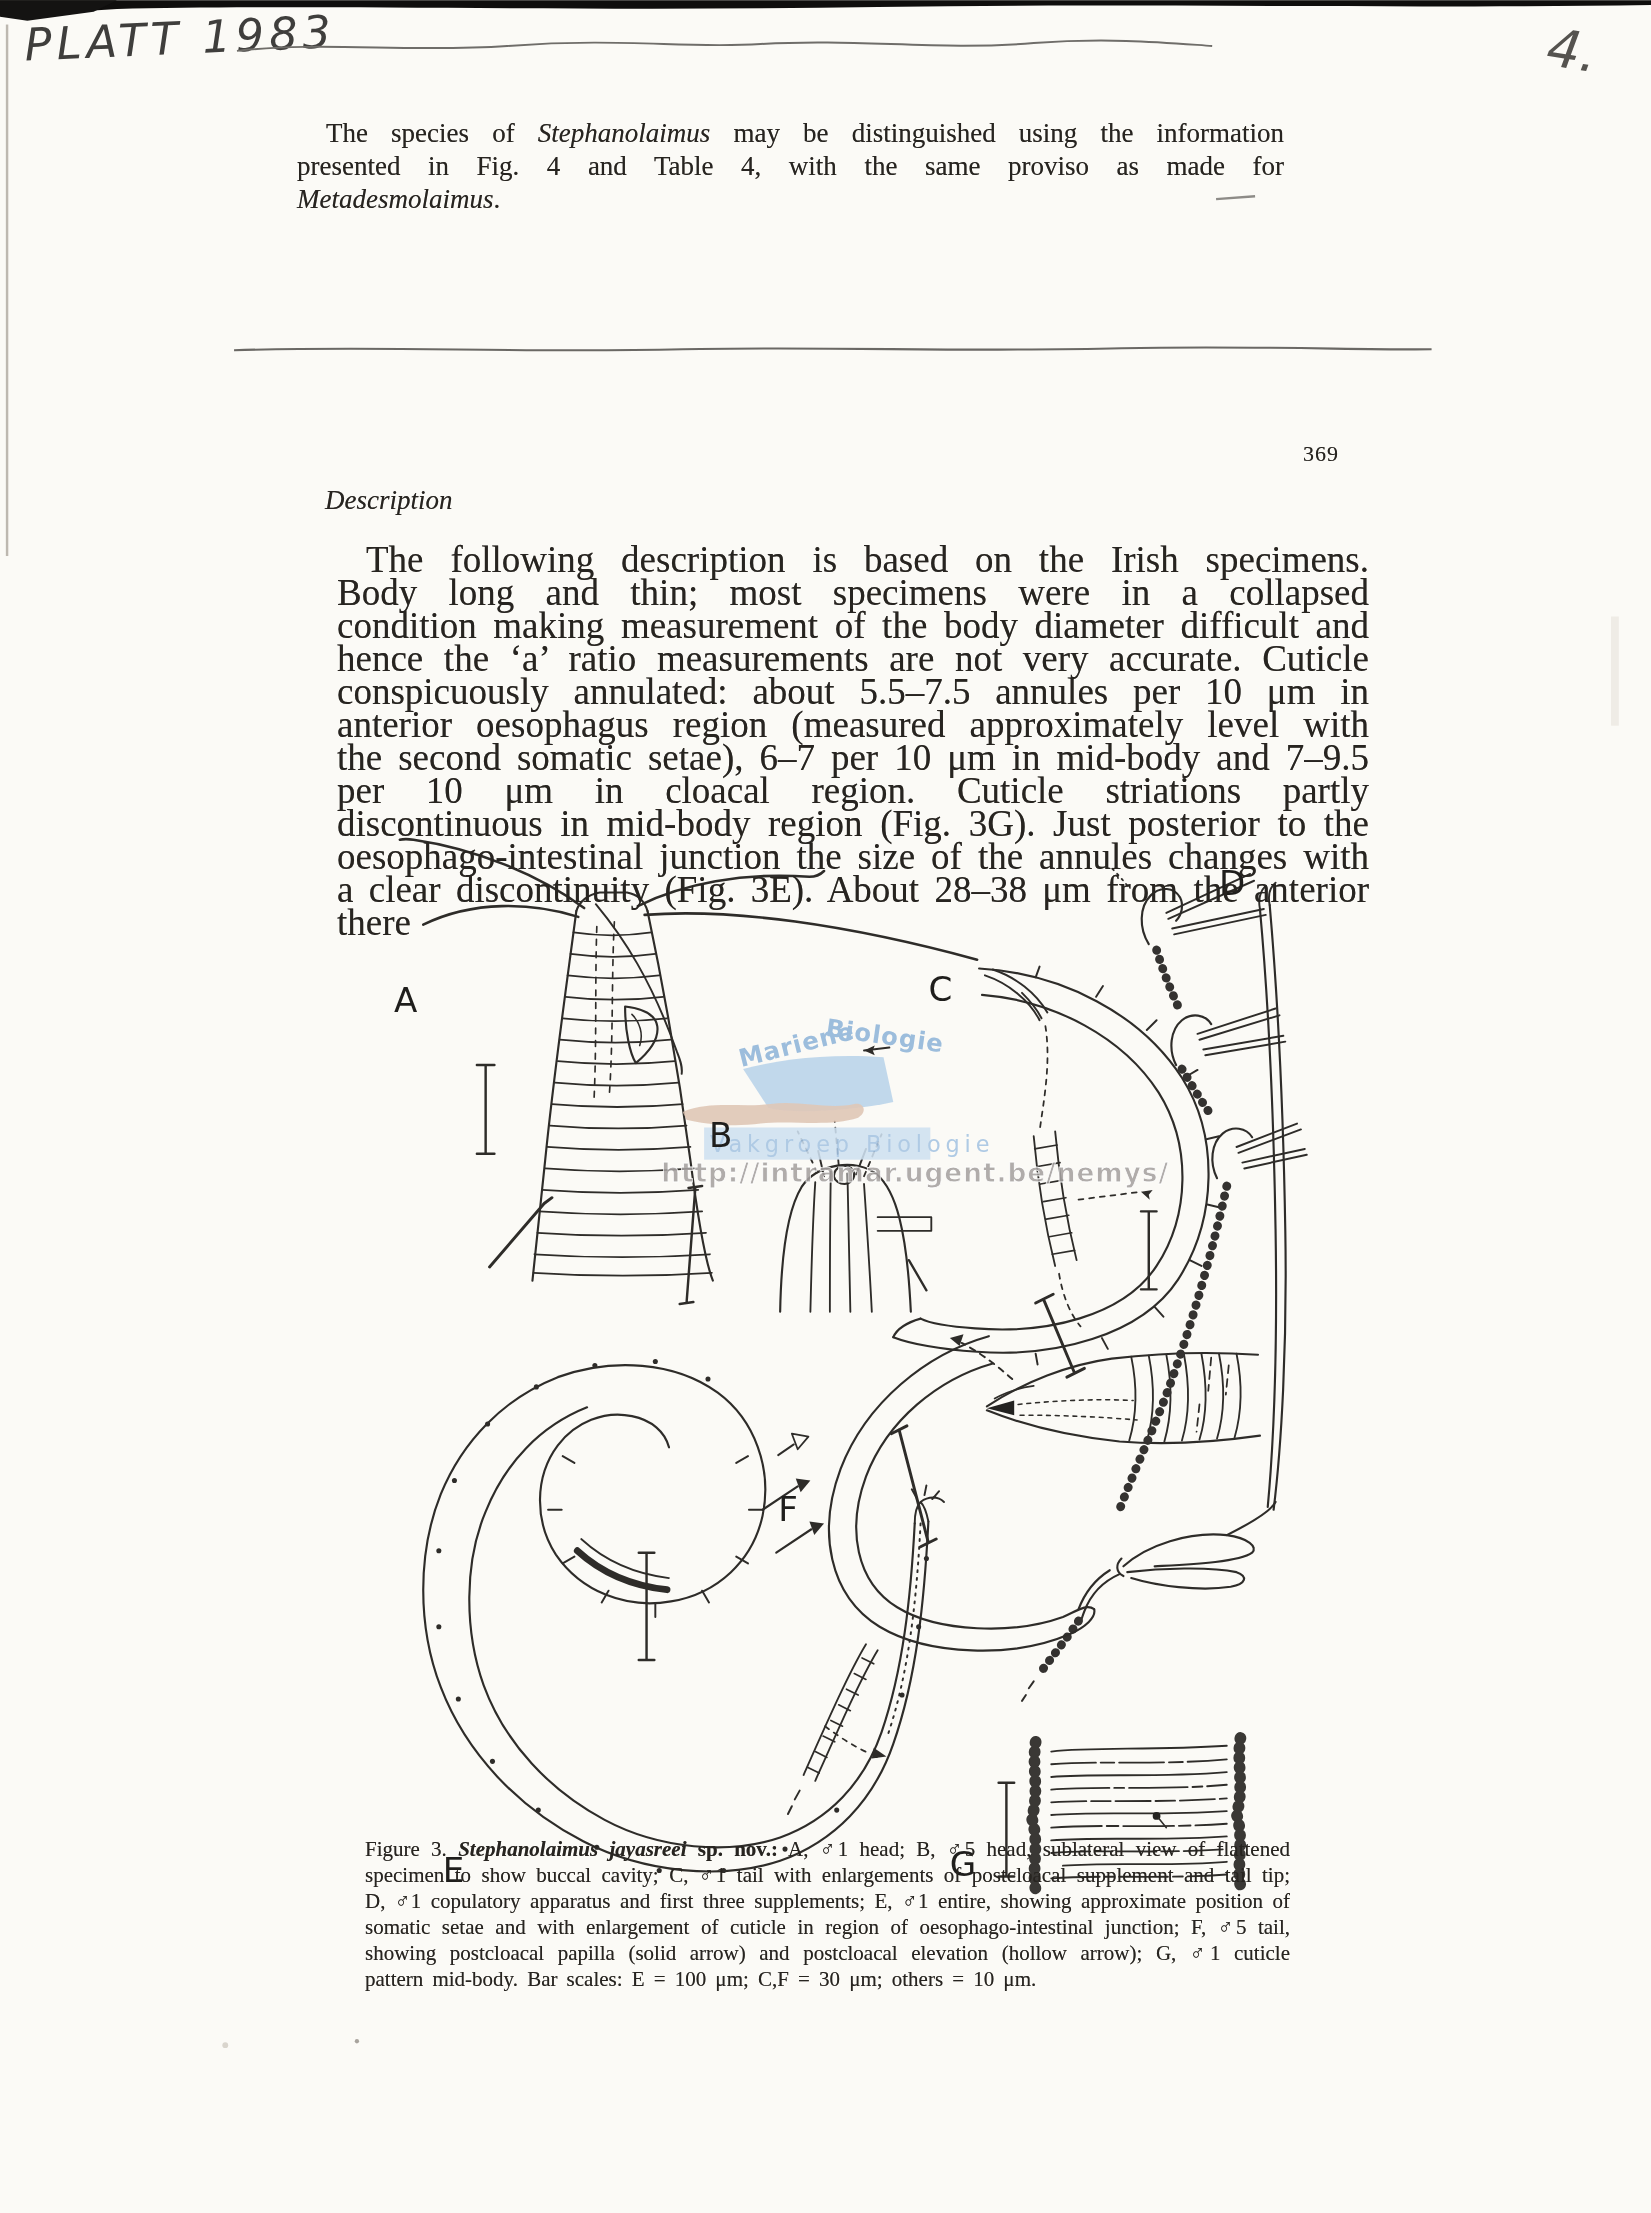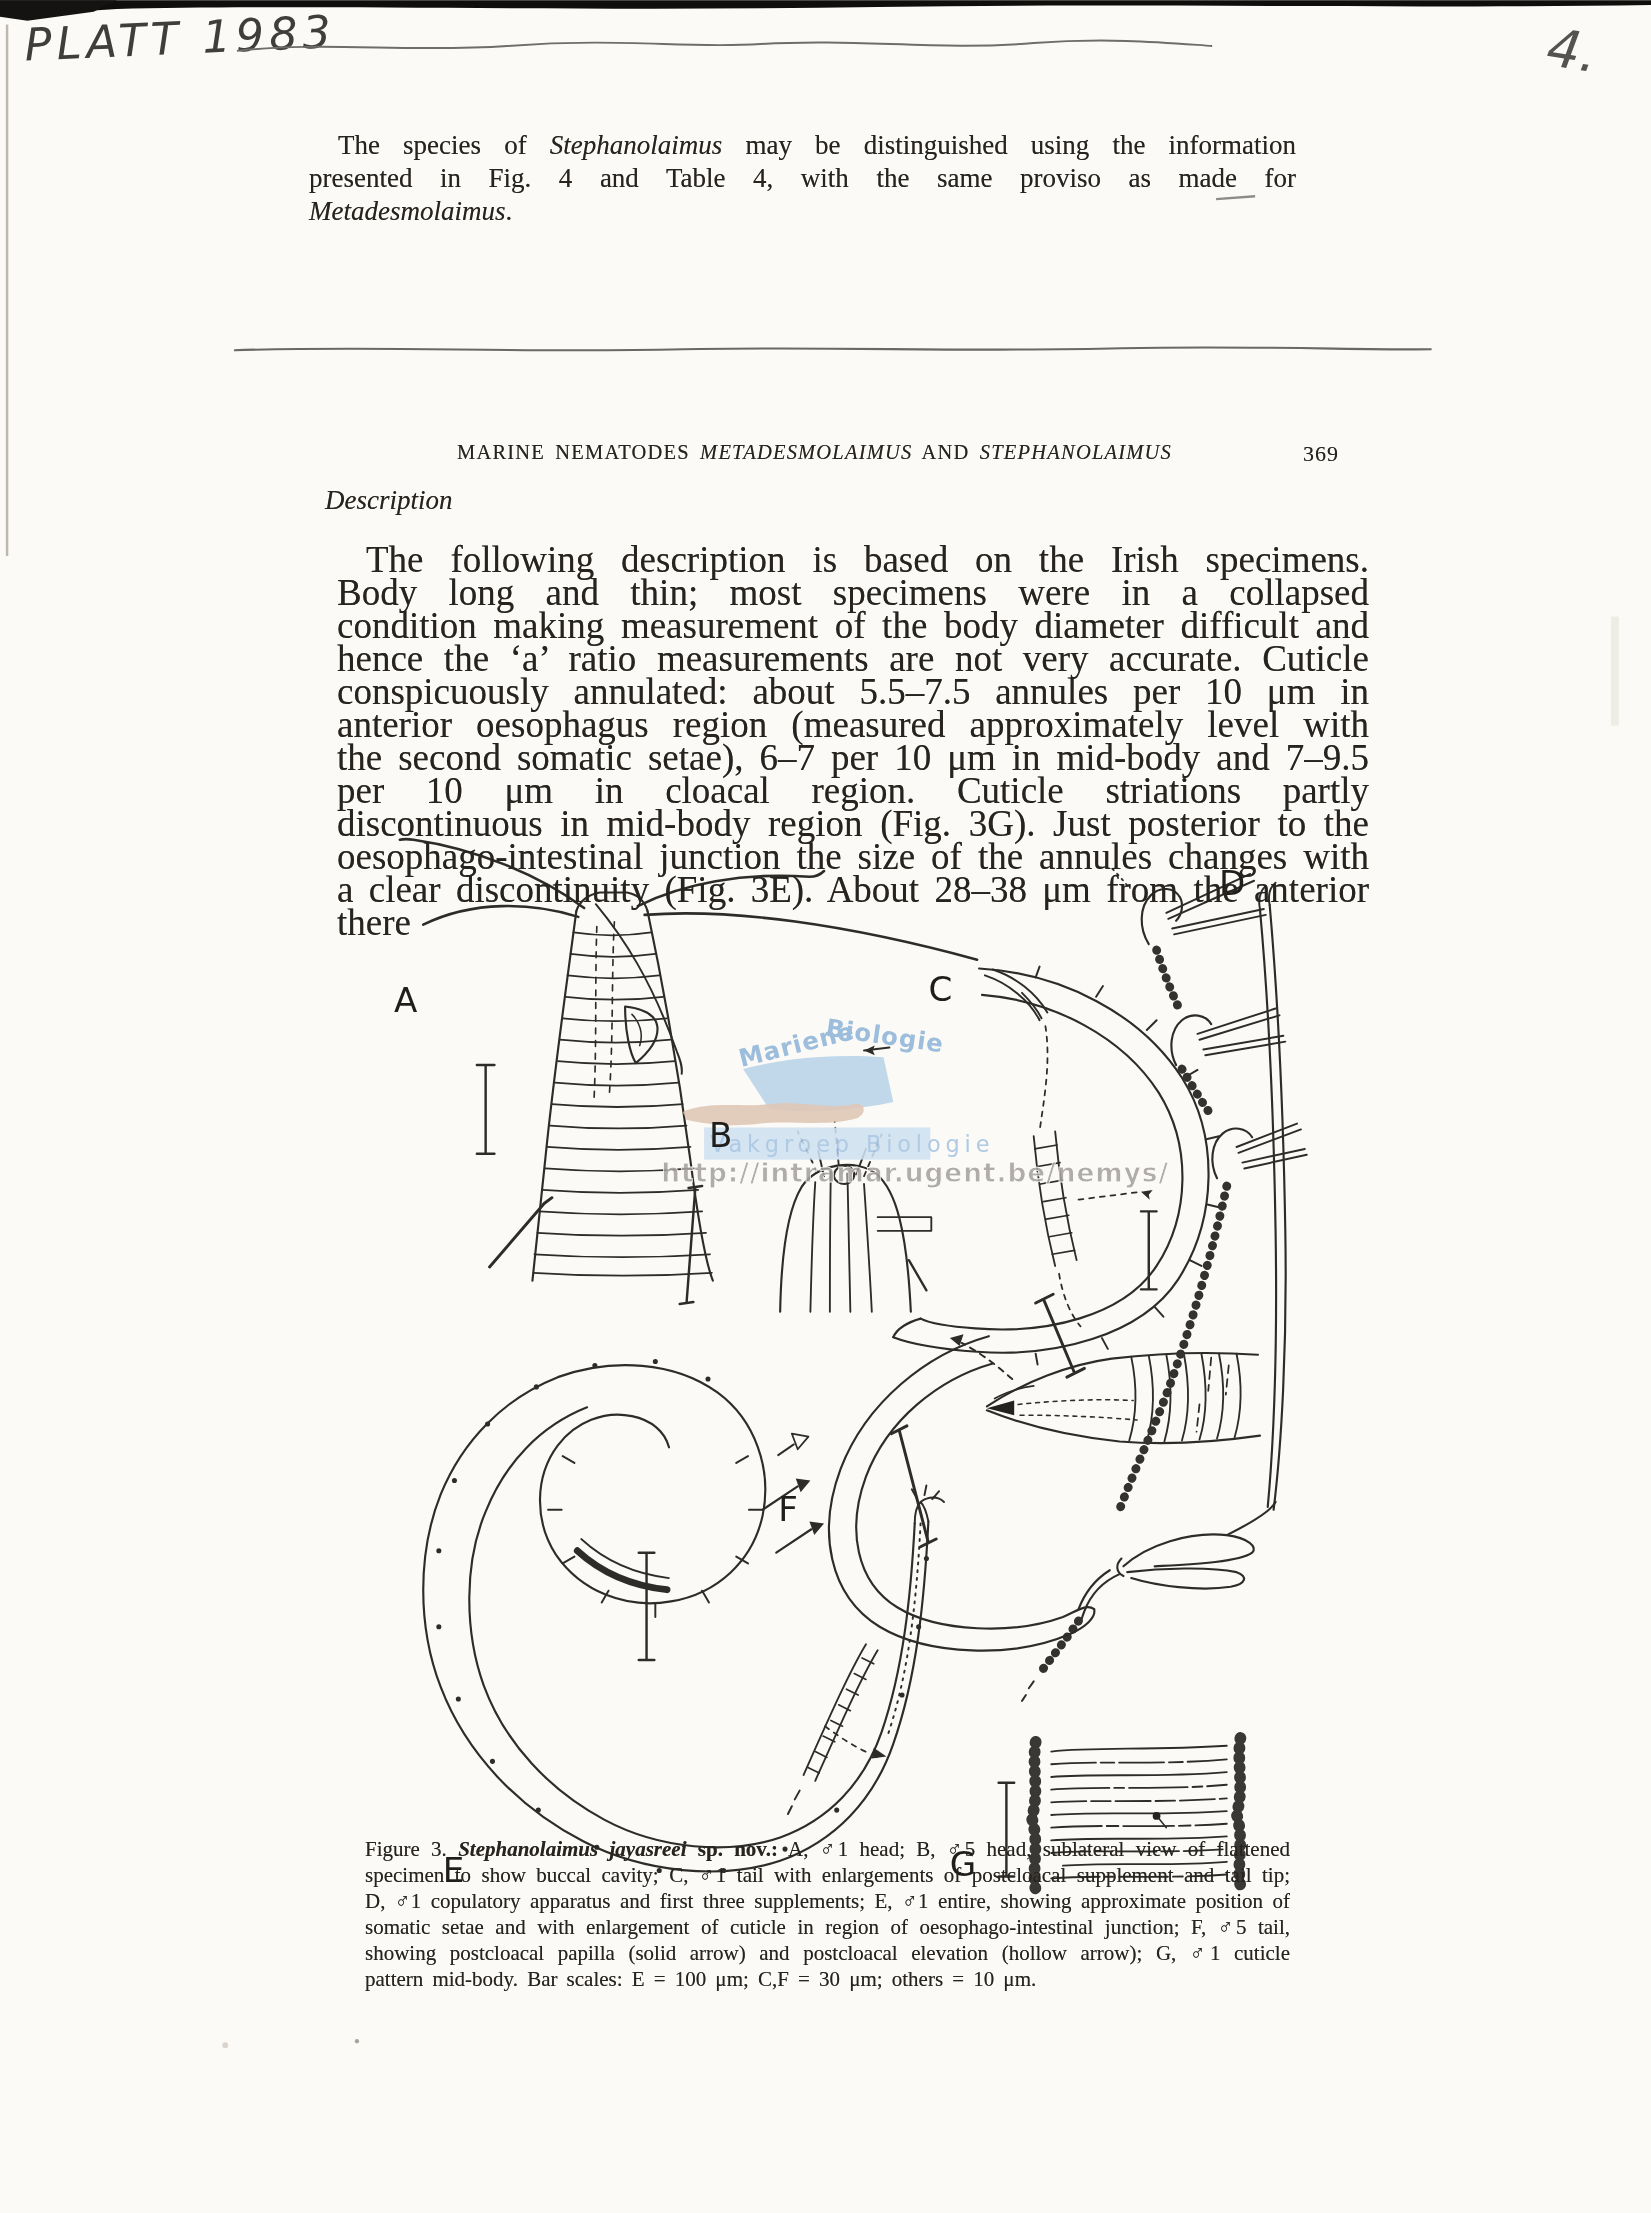--- a/index.html
+++ b/index.html
@@ -8,21 +8,21 @@
     background:#fbfaf6;overflow:hidden;
     font-family:"Liberation Serif", serif;color:#272420;
   }
   .abs{position:absolute;}
   .svg-layer{position:absolute;left:0;top:0;width:1651px;height:2214px;}
   .intro-heading{
     left:293px;top:78px;width:987px;text-align:center;
     font-style:italic;font-size:25px;letter-spacing:0.5px;
   }
   .intro-para{
-    left:293px;top:113px;width:987px;margin:16px;
+    left:293px;top:113px;width:987px;margin:4px;
     font-size:27px;line-height:33px;text-align:justify;
     word-spacing:6.8px;text-indent:29px;
   }
   .running-head{
     left:322px;top:441px;width:985px;text-align:center;
     font-size:20.5px;letter-spacing:1.2px;word-spacing:3.9px;
   }
   .running-head em, .intro-para em{font-style:italic;}
   .page-number{left:1303px;top:441px;font-size:22px;letter-spacing:1px;}
   .desc-heading{left:325px;top:485px;font-size:27px;font-style:italic;text-align:center;}
@@ -233,21 +233,20 @@
       <text x="1250" y="918">D</text>
       <text x="454" y="1930">E</text>
       <text x="798" y="1560">F</text>
       <text x="974" y="1924">G</text>
     </g>
   </svg>
 
 
   <p class="abs intro-para txt"><span>The species of </span><em>Stephanolaimus</em><span> may be distinguished using the information presented in Fig. 4 and Table 4, with the same proviso as made for </span><em>Metadesmolaimus</em><span>.</span></p>
 
-  <div class="abs running-head txt"><span>MARINE NEMATODES </span><em>METADESMOLAIMUS</em><span> AND </span><em>STEPHANOLAIMUS</em></div>
 
   <div class="abs page-number txt">369</div>
 
   <div class="abs desc-heading txt">Description</div>
 
   <p class="abs desc-para txt"><span>The following description is based on the Irish specimens. Body long and thin; most specimens were in a collapsed condition making measurement of the body diameter difficult and hence the ‘a’ ratio measurements are not very accurate. Cuticle conspicuously annulated: about 5.5–7.5 annules per 10 μm in anterior oesophagus region (measured approximately level with the second somatic setae), 6–7 per 10 μm in mid-body and 7–9.5 per 10 μm in cloacal region. Cuticle striations partly discontinuous in mid-body region (Fig. 3G). Just posterior to the oesophago-intestinal junction the size of the annules changes with a clear discontinuity (Fig. 3E). About 28–38 μm from the anterior there</span></p>
 
   <p class="abs caption txt"><span class="cap-fig">Figure 3.</span><span class="cap-species"> Stephanolaimus jayasreei</span><span class="cap-spnov"> sp. nov.:</span><span> A, ♂1 head; B, ♂5 head, sublateral view of flattened specimen to show buccal cavity; C, ♂1 tail with enlargements of postcloacal supplement and tail tip; D, ♂1 copulatory apparatus and first three supplements; E, ♂1 entire, showing approximate position of somatic setae and with enlargement of cuticle in region of oesophago-intestinal junction; F, ♂5 tail, showing postcloacal papilla (solid arrow) and postcloacal elevation (hollow arrow); G, ♂1 cuticle pattern mid-body. Bar scales: E = 100 μm; C,F = 30 μm; others = 10 μm.</span></p>
 
 </div>

